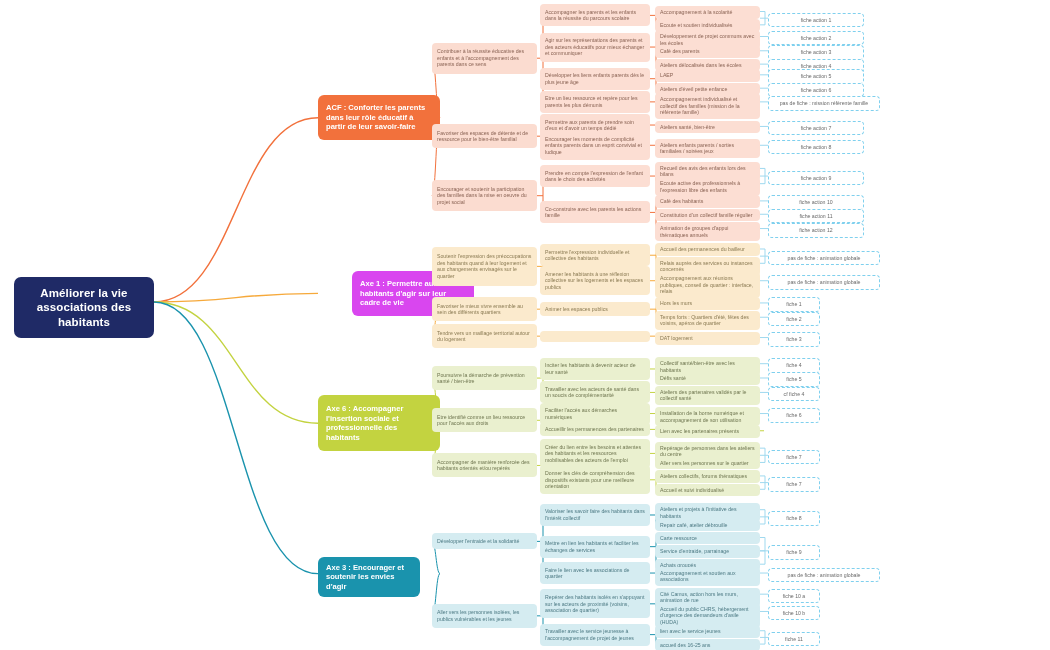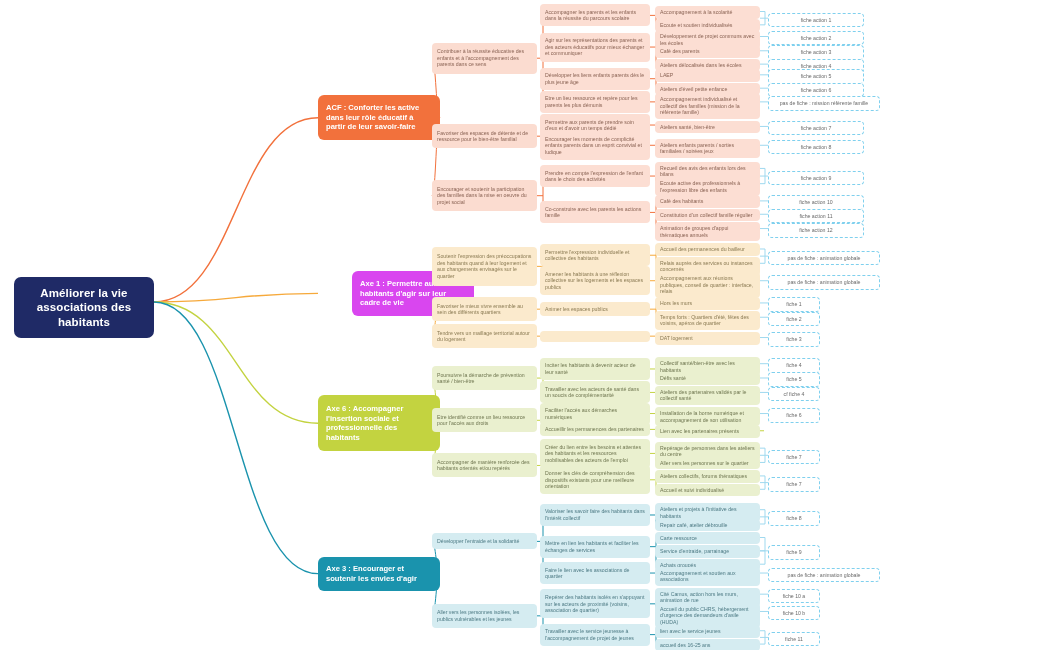--- a/index.html
+++ b/index.html
@@ -264,21 +264,21 @@
       <path d="M 760 644.0808823529412 H 765" stroke="#9fd9ef" fill="none" stroke-width="1"></path>
       <path d="M 537 615.8529411764706 H 543 M 543 603.8318014705883 V 634.6176470588235" stroke="#1a93ad" fill="none" stroke-width="1"></path>
       <path d="M 543 603.8318014705883 H 540" stroke="#1a93ad" fill="none" stroke-width="1"></path>
       <path d="M 543 634.6176470588235 H 540" stroke="#1a93ad" fill="none" stroke-width="1"></path>
     </svg>
   <div id="nodes">
       <div class="node root" style="left: 14px; top: 277px; width: 140px; min-height: 50px;">
         <span class="txt">Améliorer la vie associations des habitants</span>
       </div>
       <div class="node lvl1 acf" style="left: 318px; top: 95.2086px; width: 122px; min-height: 45px;">
-        <span class="txt">ACF : Conforter les active dans leur rôle éducatif à partir de leur savoir-faire</span>
+        <span class="txt">ACF : Conforter les parents dans leur rôle éducatif à partir de leur savoir-faire</span>
       </div>
       <div class="node lvl2 acf" style="left: 432px; top: 42.6893px; width: 105px; min-height: 31px;">
         <span class="txt">Contribuer à la réussite éducative des enfants et à l'accompagnement des parents dans ce sens</span>
       </div>
       <div class="node lvl3 acf" style="left: 540px; top: 4.38235px; width: 110px; min-height: 22px;">
         <span class="txt">Accompagner les parents et les enfants dans la réussite du parcours scolaire</span>
       </div>
       <div class="node lvl4 acf" style="left: 655px; top: 6px; width: 105px; min-height: 11px;">
         <span class="txt">Accompagnement à la scolarité</span>
       </div>
@@ -515,21 +515,21 @@
       </div>
       <div class="node lvl4 ax2" style="left: 655px; top: 470.426px; width: 105px; min-height: 11px;">
         <span class="txt">Ateliers collectifs, forums thématiques</span>
       </div>
       <div class="node lvl4 ax2" style="left: 655px; top: 483.772px; width: 105px; min-height: 11px;">
         <span class="txt">Accueil et suivi individualisé</span>
       </div>
       <div class="node fiche" style="left: 768px; top: 477.099px; width: 52px; min-height: 11px;">
         <span class="txt">fiche 7</span>
       </div>
-      <div class="node lvl1 ax3" style="left: 318px; top: 556.632px; width: 122px; min-height: 34px; align-items: center;">
+      <div class="node lvl1 ax3" style="left: 318px; top: 556.632px; width: 102px; min-height: 34px; align-items: center;">
         <span class="txt">Axe 3 : Encourager et soutenir les envies d'agir</span>
       </div>
       <div class="node lvl2 ax3" style="left: 432px; top: 533.381px; width: 105px; min-height: 16px;">
         <span class="txt">Développer l'entraide et la solidarité</span>
       </div>
       <div class="node lvl3 ax3" style="left: 540px; top: 503.993px; width: 110px; min-height: 22px;">
         <span class="txt">Valoriser les savoir faire des habitants dans l'intérêt collectif</span>
       </div>
       <div class="node lvl4 ax3" style="left: 655px; top: 503.265px; width: 105px; min-height: 12.9007px;">
         <span class="txt">Ateliers et projets à l'initiative des habitants</span>

